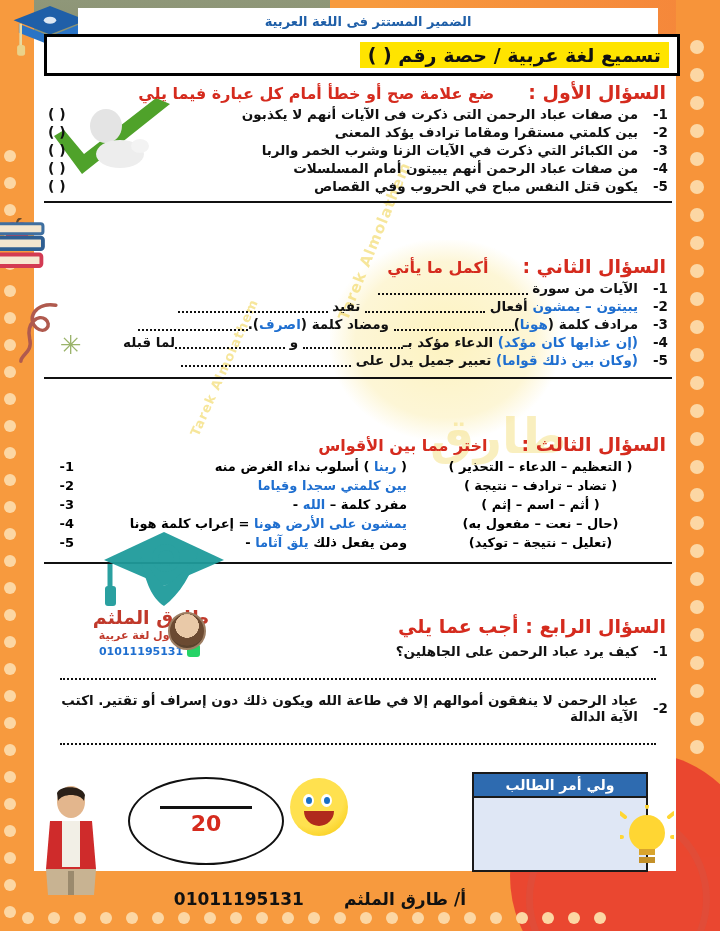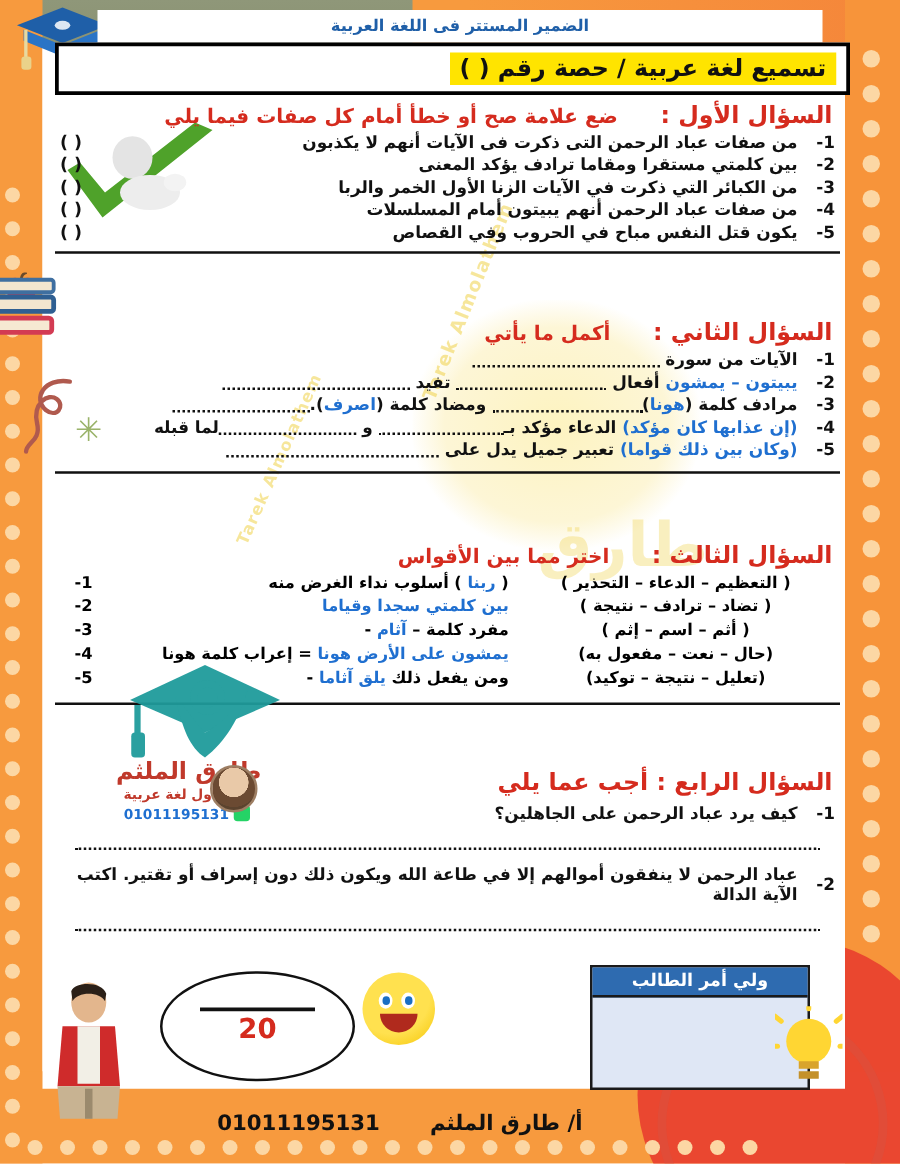--- a/index.html
+++ b/index.html
@@ -248,40 +248,40 @@
   <svg class="check-fig" viewBox="0 0 130 86">
     <path d="M6 40 L34 78 L122 8 L108 2 L36 58 L16 34 Z" fill="#4fa22a"></path>
     <ellipse cx="58" cy="30" rx="16" ry="17" fill="#e4e4e4"></ellipse>
     <ellipse cx="72" cy="58" rx="24" ry="14" fill="#ededed"></ellipse>
     <ellipse cx="92" cy="50" rx="9" ry="7" fill="#f3f3f3"></ellipse>
   </svg>
 
   <div class="qsec" style="top:78px;">
     <div class="qhead">
       <div class="qlabel">السؤال الأول :</div>
-      <div class="qprompt">ضع علامة صح أو خطأ أمام كل صفات فيما يلي</div>
+      <div class="qprompt">ضع علامة صح أو خطأ أمام كل عبارة فيما يلي</div>
     </div>
     <div id="q1items">
         <div class="qitem">
           <span class="qnum">1-</span>
           <span class="qtext">من صفات عباد الرحمن التى ذكرت فى الآيات أنهم لا يكذبون</span>
           <span class="parens">
             <b>(            )</b>
           </span>
         </div>
         <div class="qitem">
           <span class="qnum">2-</span>
           <span class="qtext">بين كلمتي مستقرا ومقاما ترادف يؤكد المعنى</span>
           <span class="parens">
             <b>(            )</b>
           </span>
         </div>
         <div class="qitem">
           <span class="qnum">3-</span>
-          <span class="qtext">من الكبائر التي ذكرت في الآيات الزنا الأول الخمر والربا</span>
+          <span class="qtext">من الكبائر التي ذكرت في الآيات الزنا وشرب الخمر والربا</span>
           <span class="parens">
             <b>(            )</b>
           </span>
         </div>
         <div class="qitem">
           <span class="qnum">4-</span>
           <span class="qtext">من صفات عباد الرحمن أنهم يبيتون أمام المسلسلات</span>
           <span class="parens">
             <b>(            )</b>
           </span>
@@ -338,21 +338,21 @@
           <span class="choice-stem"><span class="">( </span><span class="blue">ربنا</span><span class=""> ) أسلوب نداء الغرض منه</span></span>
           <span class="qnum">1-</span>
         </div>
         <div class="choice-row">
           <span class="choice-opts">( تضاد – ترادف – نتيجة )</span>
           <span class="choice-stem"><span class="blue">بين كلمتي سجدا وقياما</span></span>
           <span class="qnum">2-</span>
         </div>
         <div class="choice-row">
           <span class="choice-opts">( أثم – اسم – إثم )</span>
-          <span class="choice-stem"><span class="">مفرد كلمة – </span><span class="blue">آثام</span><span class=""> -</span></span>
+          <span class="choice-stem"><span class="">مفرد كلمة – </span><span class="blue">الله</span><span class=""> -</span></span>
           <span class="qnum">3-</span>
         </div>
         <div class="choice-row">
           <span class="choice-opts">(حال – نعت – مفعول به)</span>
           <span class="choice-stem"><span class="blue">يمشون على الأرض هونا</span><span class=""> = إعراب كلمة هونا</span></span>
           <span class="qnum">4-</span>
         </div>
         <div class="choice-row">
           <span class="choice-opts">(تعليل – نتيجة – توكيد)</span>
           <span class="choice-stem"><span class="">ومن يفعل ذلك </span><span class="blue">يلق آثاما</span><span class=""> -</span></span>

